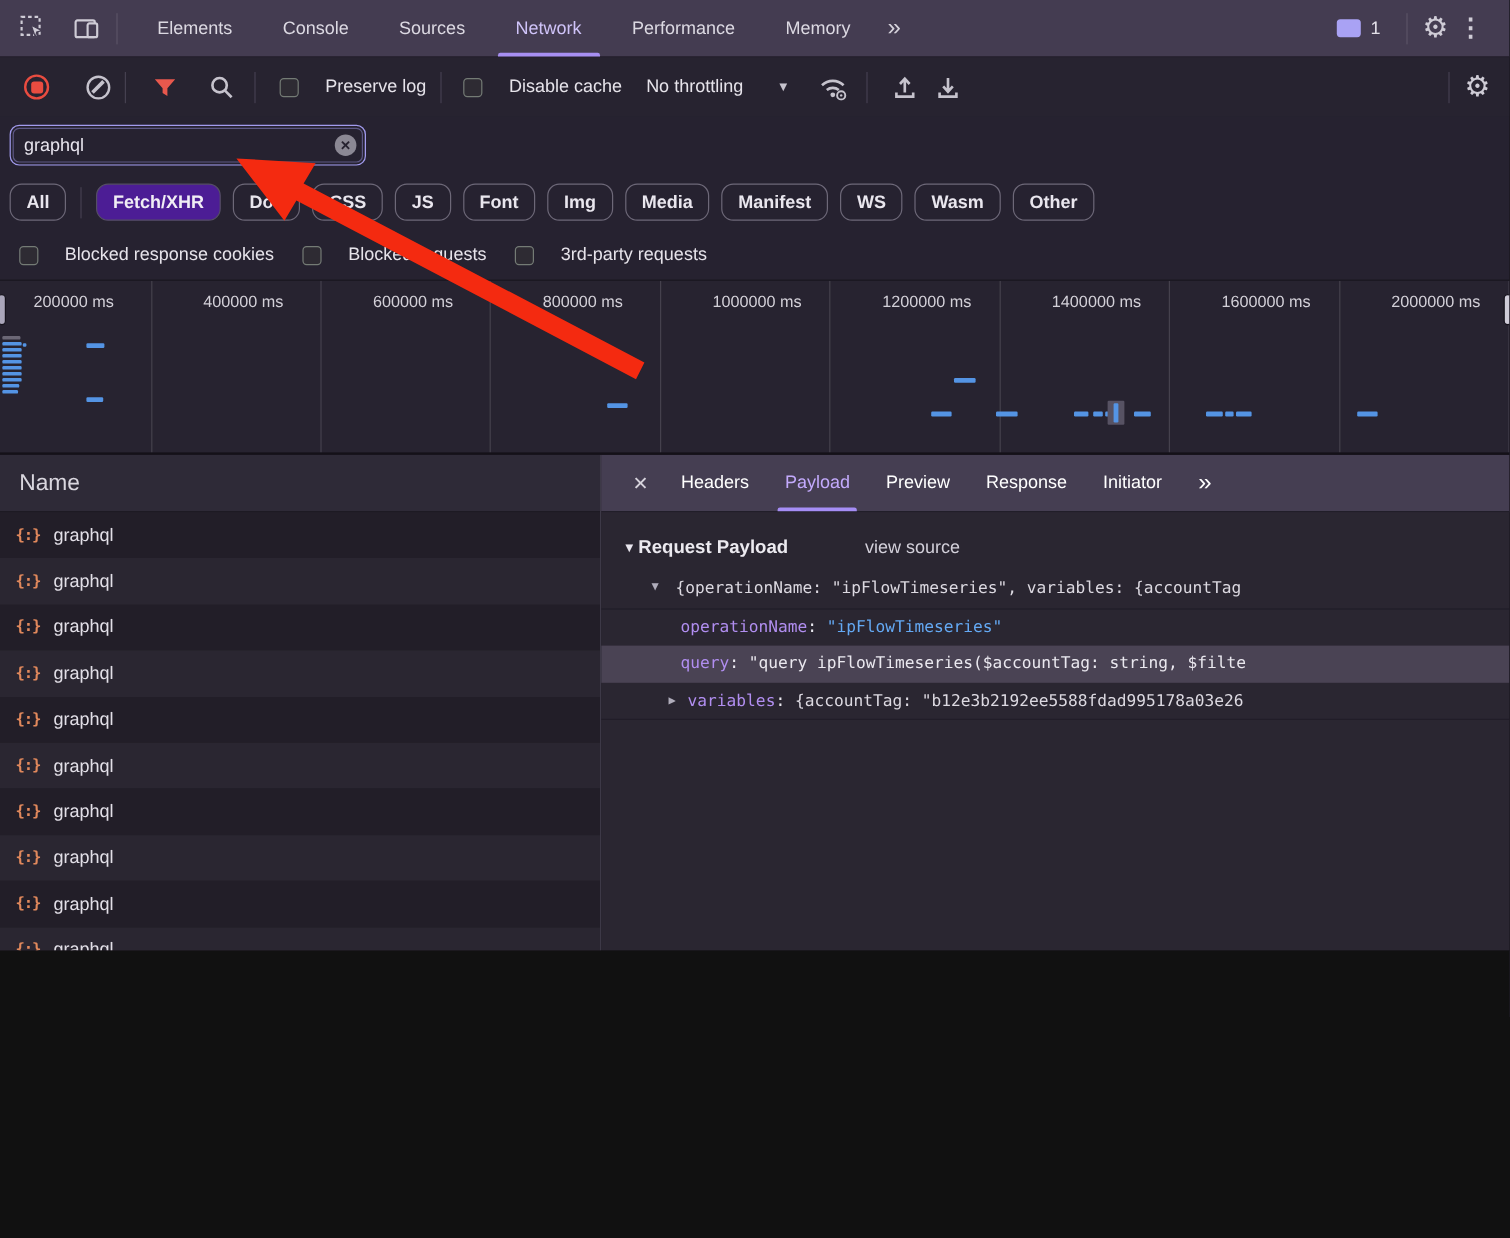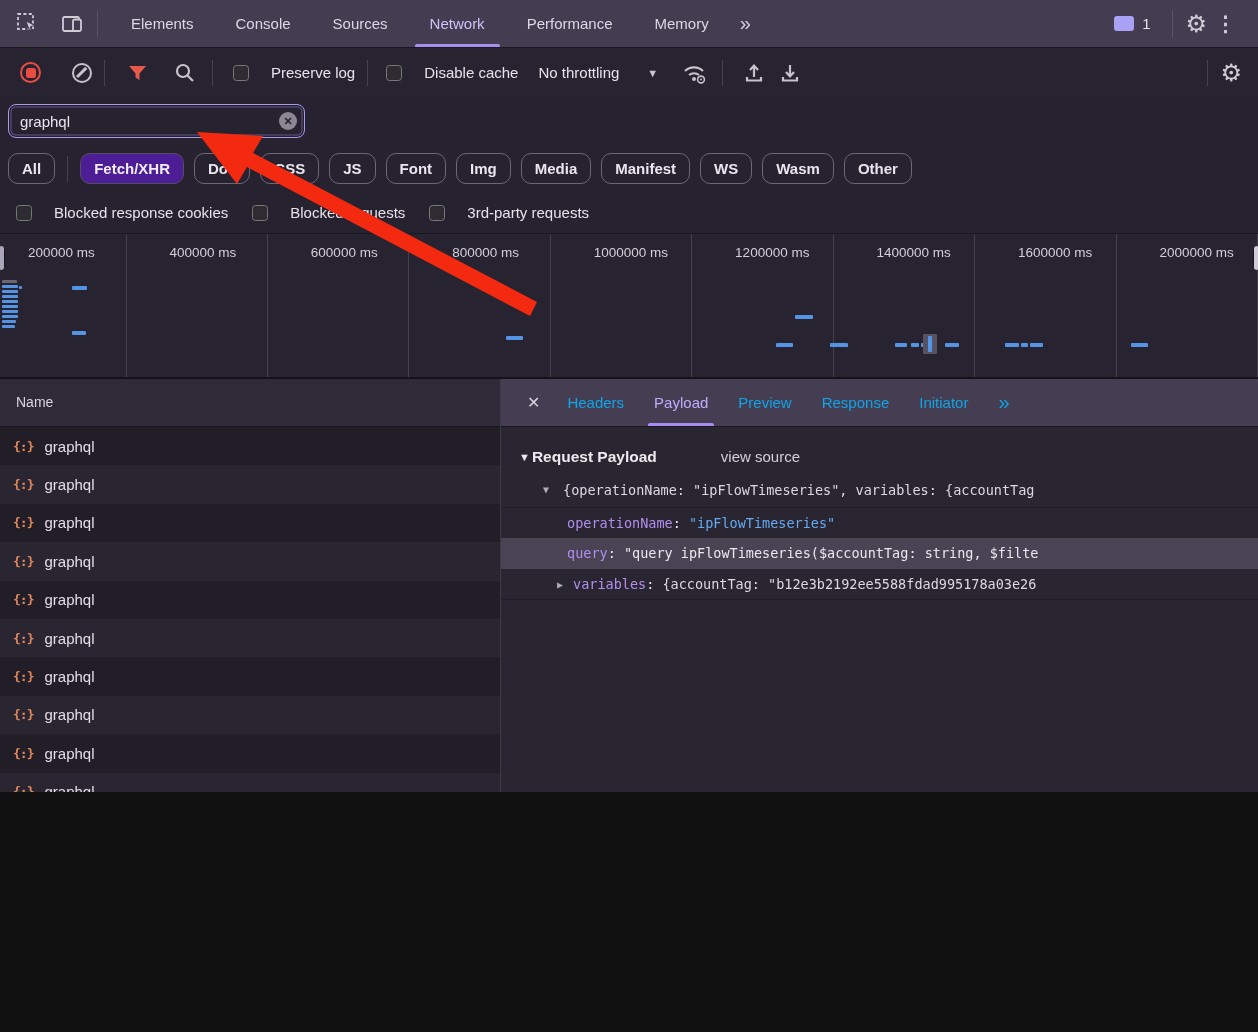--- a/index.html
+++ b/index.html
@@ -67,35 +67,35 @@
   .col{ flex:0 0 126.6px; border-right:1px solid #45414d; padding:9px 0 0 28px; }
   .tick{ color:#d3d0d8; font-size:13.5px; white-space:nowrap; }
   .handle{ position:absolute; top:11px; width:7px; height:26px; border-radius:4px;
     background:#aaa6ba; border:1px solid #16131c; }
   .handle.l{ left:-2px; } .handle.r{ right:-2px; background:#cfccd8; }
   
   .main{ display:flex; height:646px; }
   .left{ width:501px; border-right:1px solid #3d3947; display:flex; flex-direction:column;
     background:#242028; }
   .lheader{ height:48px; line-height:47px; background:#2e2a37; border-bottom:1px solid #1a1720;
-    padding-left:16px; color:#d9d6de; font-size:14px; }
+    padding-left:16px; color:#d9d6de; font-size:19px; }
   .req{ height:38.4px; flex:0 0 auto; display:flex; align-items:center; padding-left:13px; gap:11px;
     color:#e2dfe7; }
   .req:nth-child(odd){ background:#2a2631; }
   .req:nth-child(even){ background:#221e28; }
   .req.sel{ background:#4c4556; }
   .jicon{ font-family:"DejaVu Sans Mono", monospace; font-size:13px; font-weight:bold;
     color:#e0885c; letter-spacing:-1px; }
   .lfill{ flex:1; background:#242028; }
   
   .right{ flex:1; display:flex; flex-direction:column; background:#2a2631; min-width:0; }
   .dtabs{ height:48px; background:#453e52; border-bottom:1px solid #1a1720;
     display:flex; align-items:stretch; padding-left:14px; }
   .dclose{ display:flex; align-items:center; padding:0 12px; color:#d6d3dc; font-size:16px; }
-  .dtab{ position:relative; display:flex; align-items:center; padding:0 15px; color:#0ea5e9; }
+  .dtab{ position:relative; display:flex; align-items:center; padding:0 15px; color:#ffffff; }
   .dtab.sel{ color:#c3aafc; }
   .dtab.sel::after{ content:""; position:absolute; left:9px; right:9px; bottom:0; height:3px;
     border-radius:2px 2px 0 0; background:#a58df5; }
   .payload{ flex:1; padding-top:13px; font-family:"DejaVu Sans Mono", monospace; font-size:13.5px;
     overflow:hidden; }
   .psect{ display:flex; align-items:center; height:33px; padding-left:18px;
     font-family:"Liberation Sans", sans-serif; }
   .psect .tri{ font-size:11px; color:#e9e6ee; margin-right:2px; }
   .ptitle{ font-size:15.5px; font-weight:bold; color:#eceaf0; }
   .viewsrc{ margin-left:64px; font-size:15px; color:#d3d0da; }

